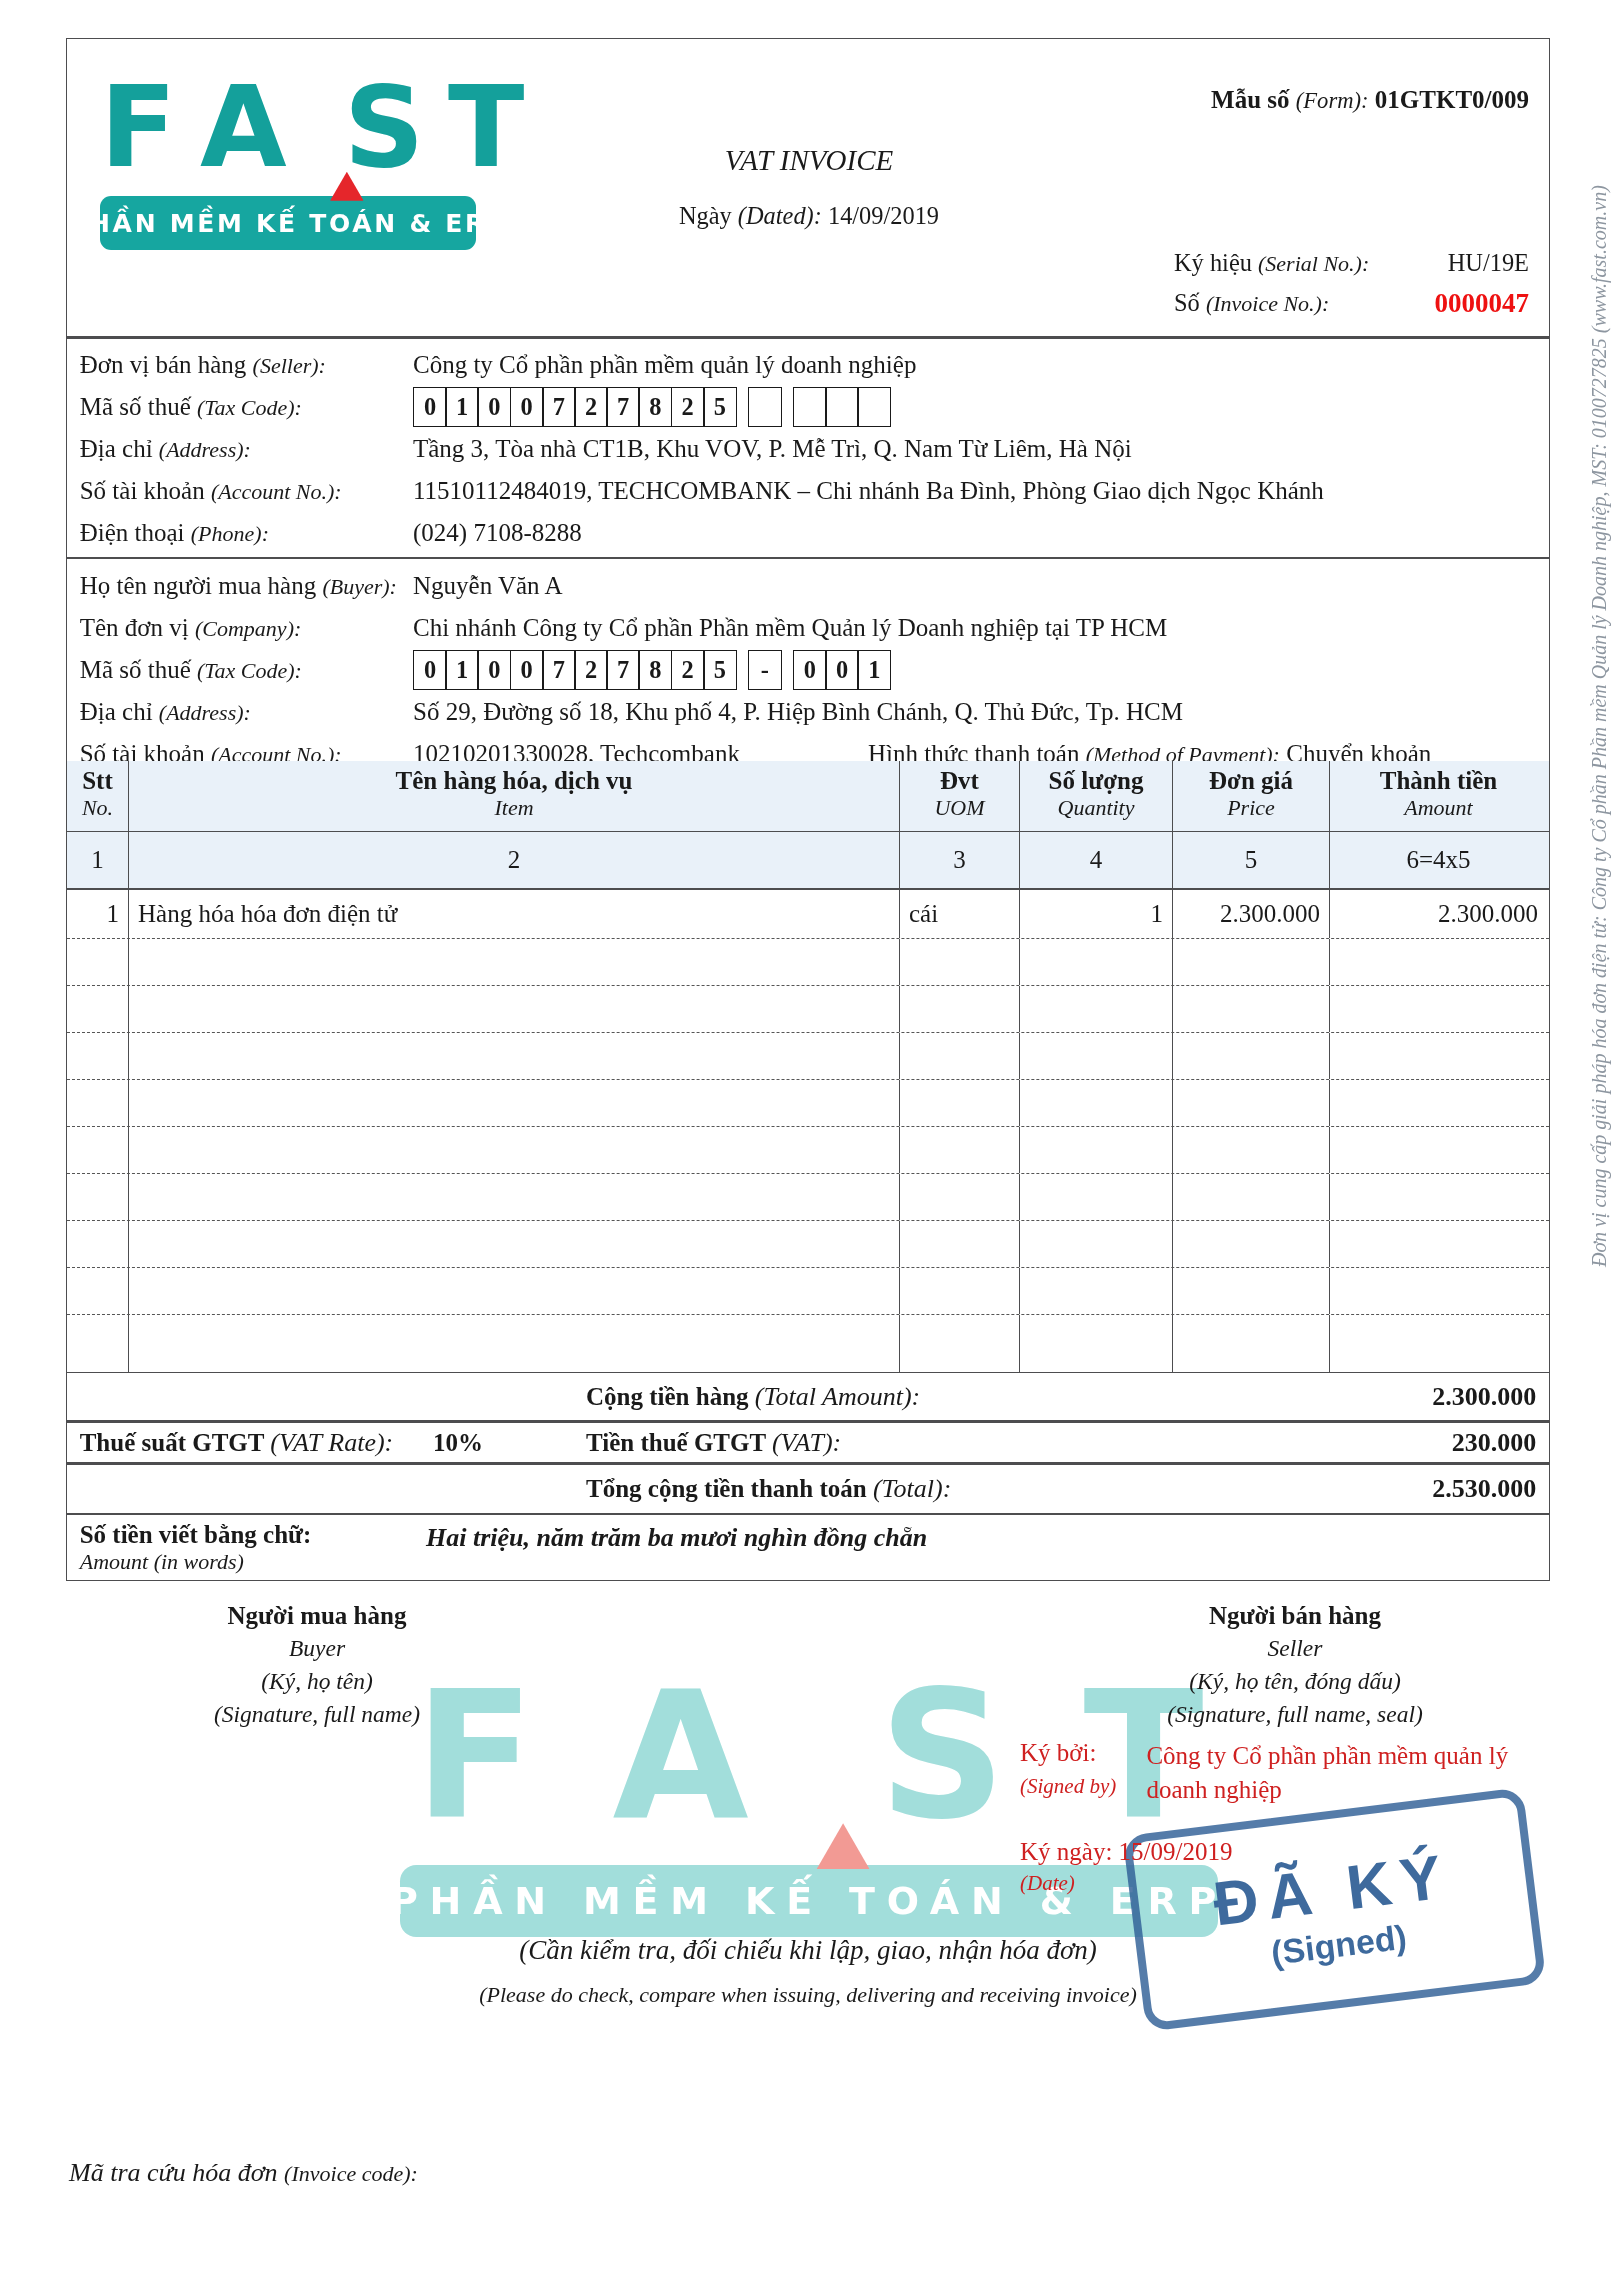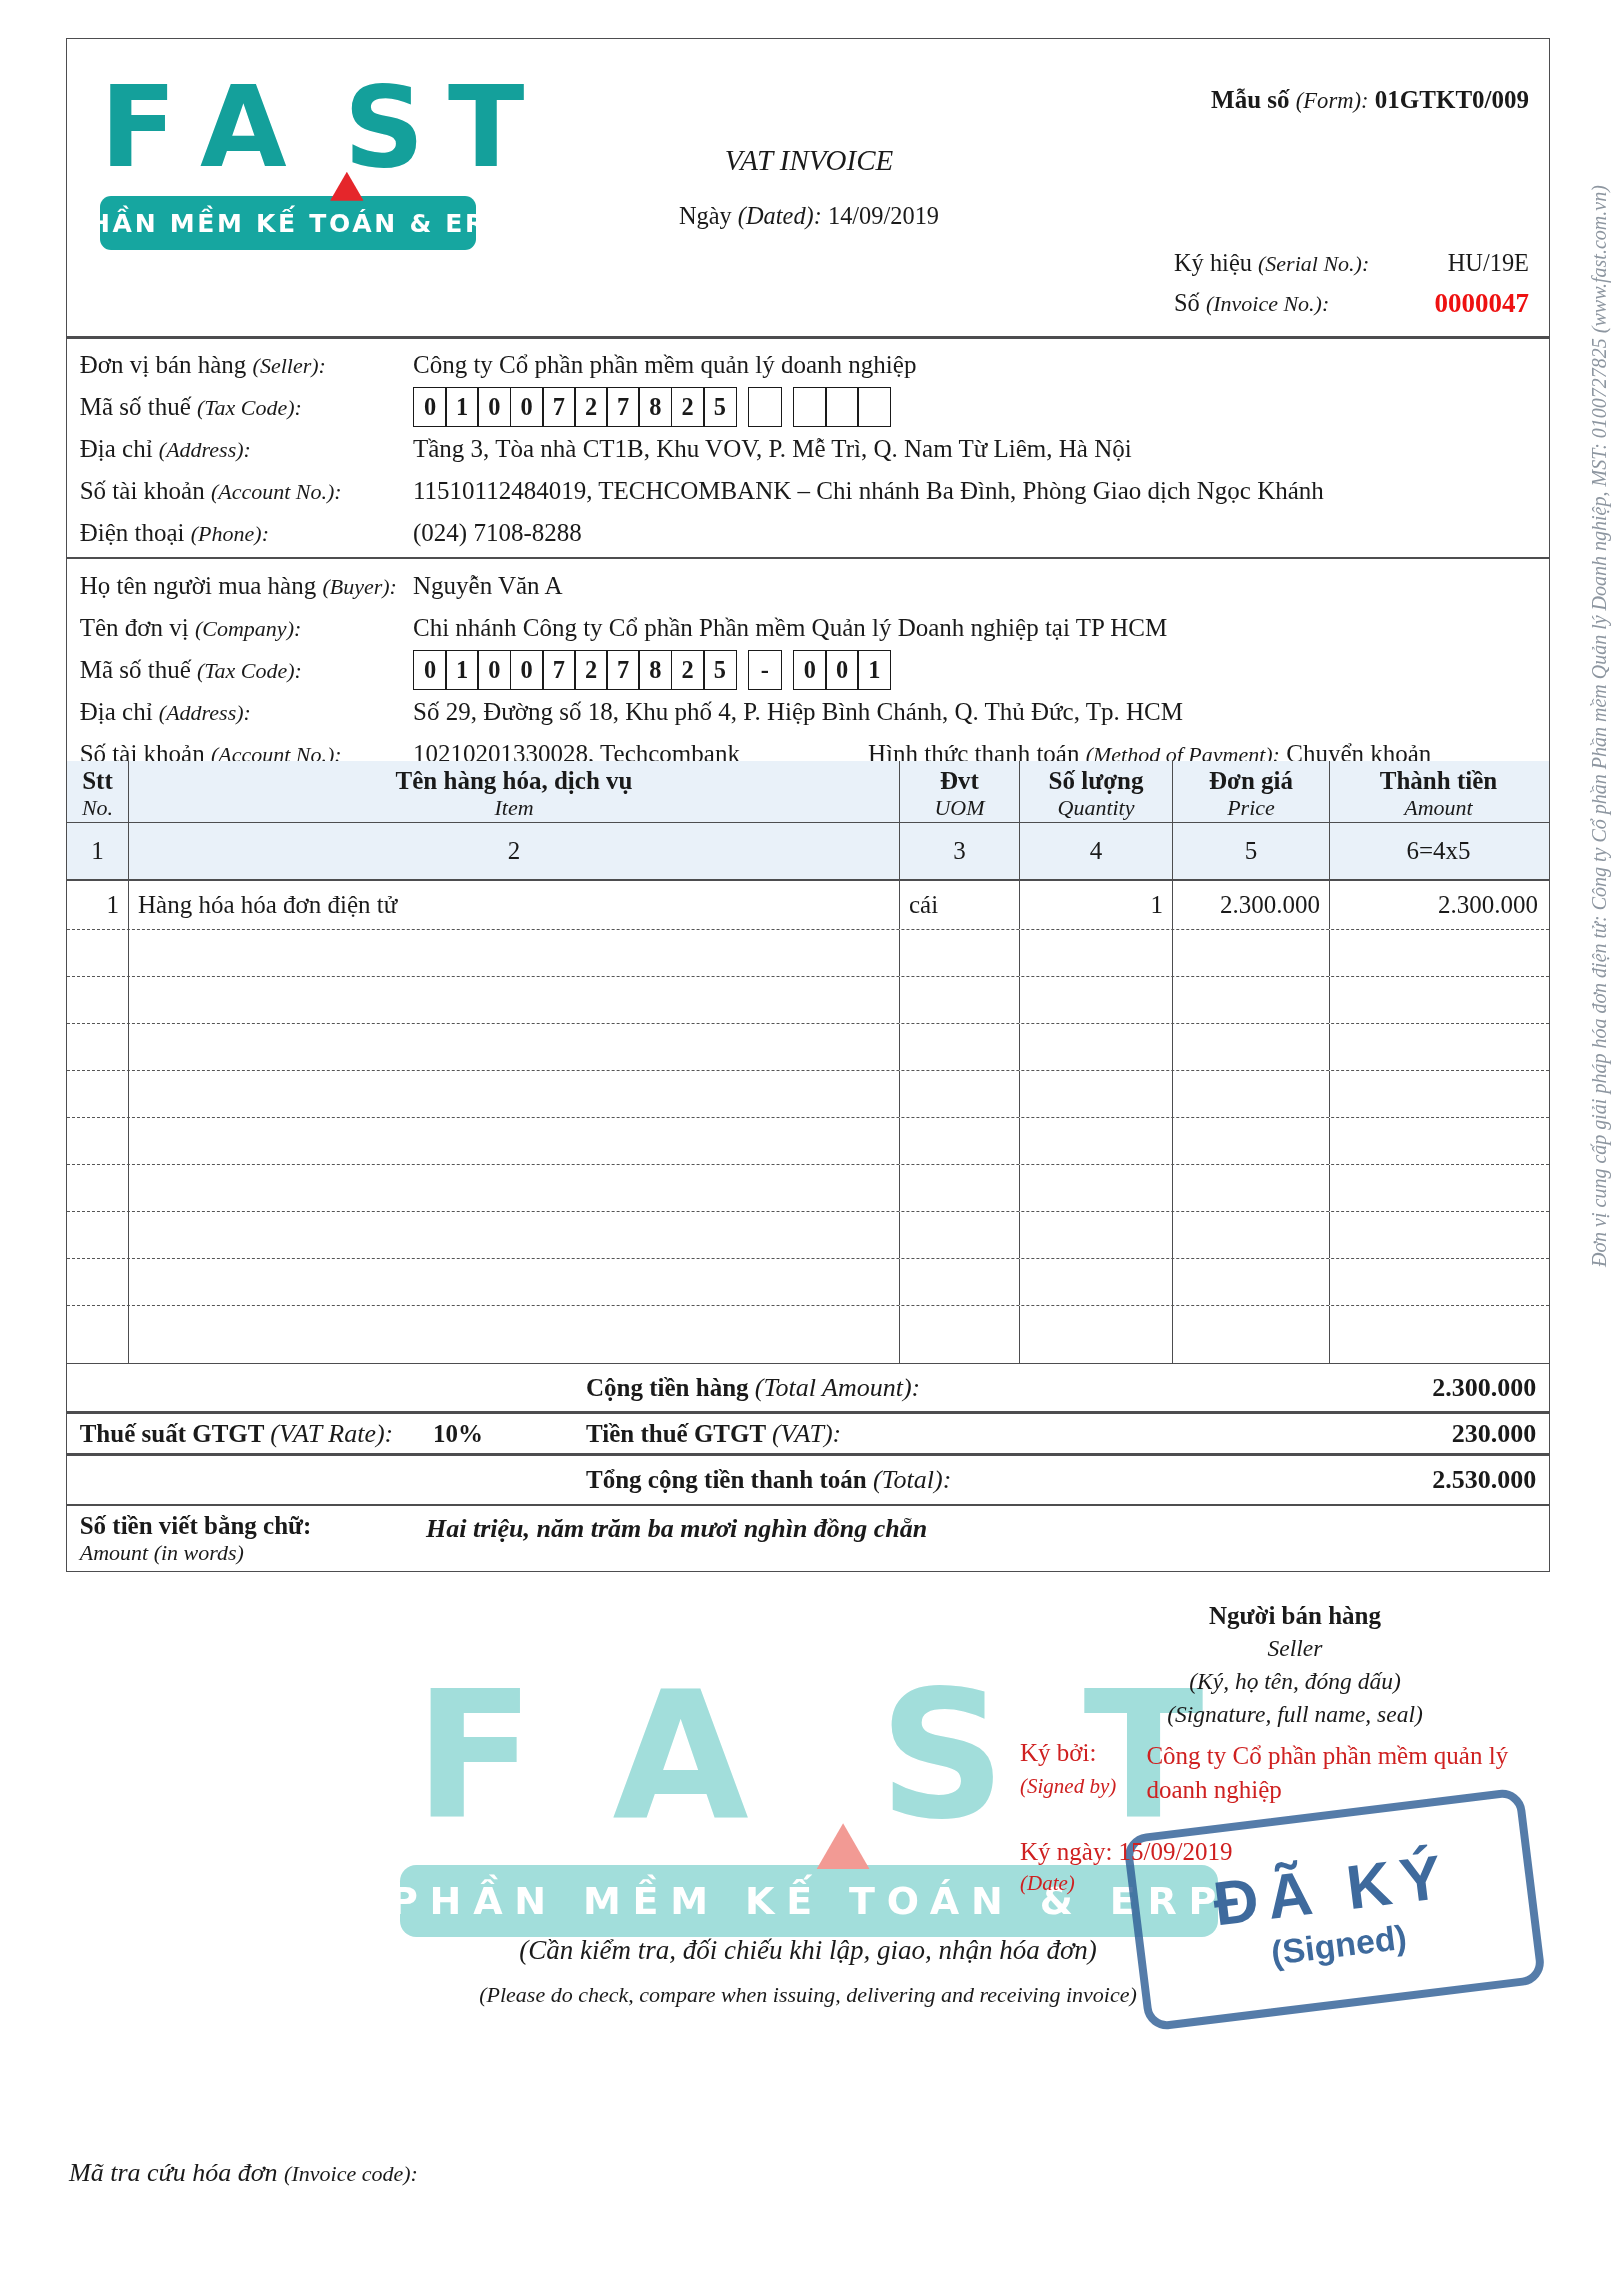--- a/index.html
+++ b/index.html
@@ -79,21 +79,21 @@
     border:1.8px solid #1a1a1a; align-items:center; justify-content:center;
     font-weight:bold; font-size:24.4px; background:transparent;
   }
   .tc-group .tc-cell:first-child{ margin-left:0; }
   
   .tablewrap{ position:relative; }
   .trow{ display:flex; position:relative; z-index:1; }
   .cell{ border-right:1.8px solid var(--line); overflow:hidden; }
   .c1{ width:62px; } .c2{ width:771px; } .c3{ width:120px; }
   .c4{ width:153px; } .c5{ width:157px; } .c6{ width:217px; border-right:none; }
-  .thead{ height:62px; background:var(--hbg); border-bottom:1.8px solid var(--line); }
+  .thead{ height:71px; background:var(--hbg); border-bottom:1.8px solid var(--line); }
   .thead .cell{ text-align:center; padding-top:5.4px; }
   .hv{ font-size:25px; font-weight:bold; }
   .he{ font-size:22px; font-style:italic; }
   .tsub{ height:58px; background:var(--hbg); border-bottom:2.7px solid var(--line); }
   .tsub .cell{ display:flex; align-items:center; justify-content:center; font-size:25px; }
   .titem{ height:49px; border-bottom:1.8px dashed #555; font-size:25px; }
   .titem .cell{ display:flex; align-items:center; }
   .a-l{ padding-left:9px; justify-content:flex-start; }
   .a-r{ padding-right:9px; justify-content:flex-end; }
   .erow{ height:47px; border-bottom:1.8px dashed #555; }
@@ -444,20 +444,26 @@
     <div class="sep"></div>
     <div class="total-row row-d">
       <div class="words-lbl">
           <div>Số tiền viết bằng chữ:</div>
           <div class="words-en">Amount (in words)</div>
         </div>
       <div class="words-val">Hai triệu, năm trăm ba mươi nghìn đồng chẵn</div>
     </div>
   </div>
 
+  <div class="sig sig-buyer">
+    <div class="sig-title">Người mua hàng</div>
+    <div><i>Buyer</i></div>
+    <div><i>(Ký, họ tên)</i></div>
+    <div><i>(Signature, full name)</i></div>
+  </div>
   <div class="sig sig-seller">
     <div class="sig-title">Người bán hàng</div>
     <div><i>Seller</i></div>
     <div><i>(Ký, họ tên, đóng dấu)</i></div>
     <div><i>(Signature, full name, seal)</i></div>
   </div>
 
   <div class="signed-by">
     <div class="sb-labels">
       <div>Ký bởi:</div>

